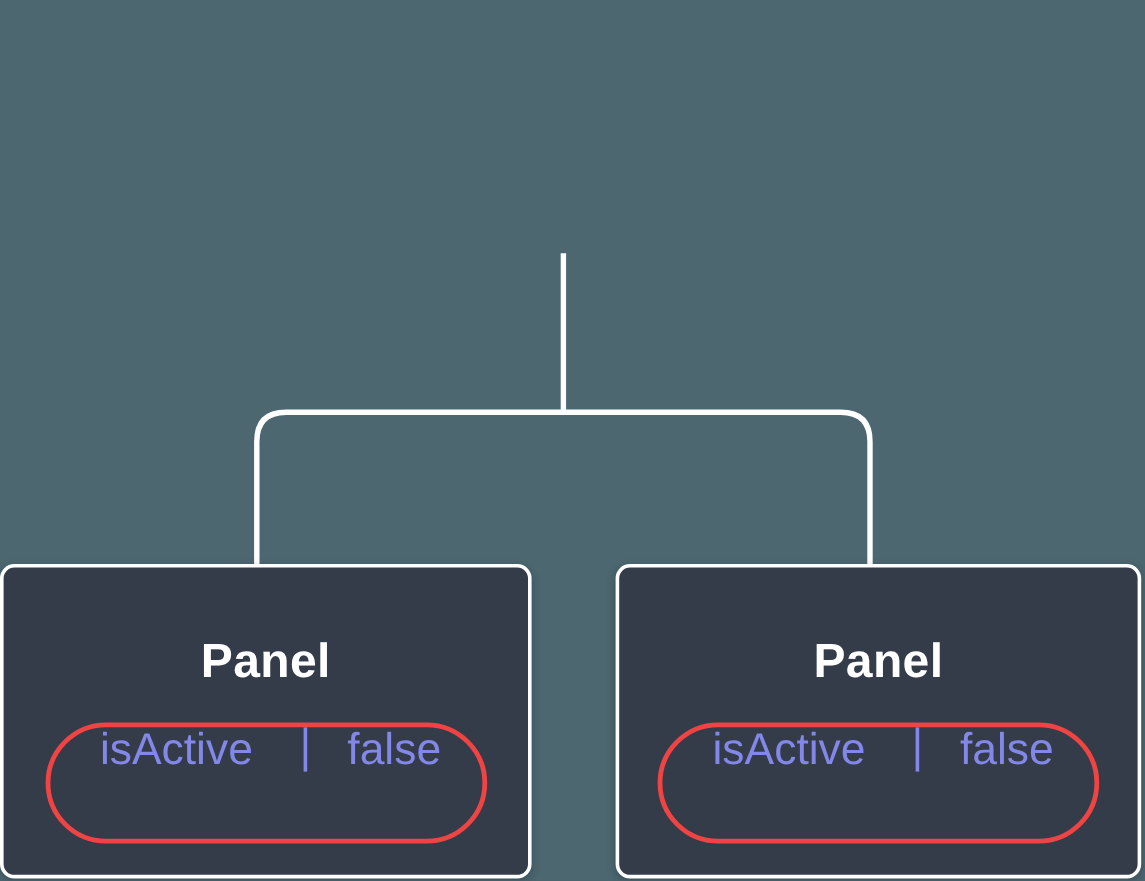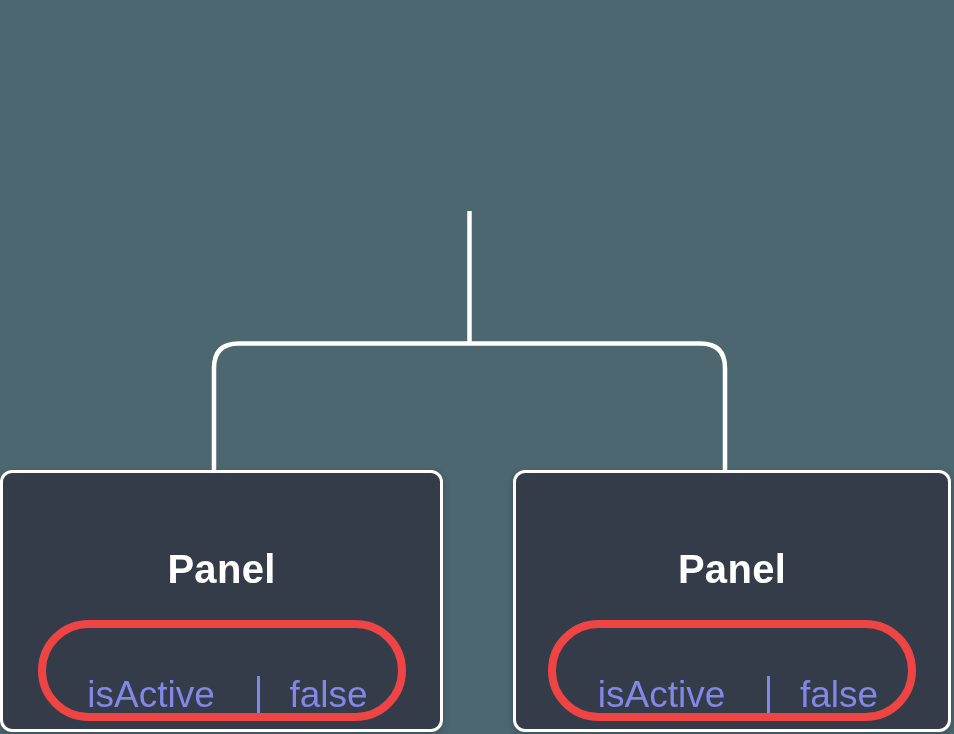--- a/index.html
+++ b/index.html
@@ -61,36 +61,36 @@
   }
   .node-panel-left {
     left: 0px;
     width: 443px;
   }
   .node-panel-right {
     left: 513px;
     width: 438px;
   }
   .panel-label {
-    margin-top: 76px;
+    margin-top: 58px;
     color: #FFFFFF;
     font-size: 40px;
     font-weight: 600;
     letter-spacing: 0.3px;
     line-height: 1;
   }
   .state-pill {
     margin-top: 31px;
     box-sizing: border-box;
     width: 368px;
     height: 101px;
-    border: 8px solid #ef4444;
+    border: 4px solid #ef4444;
     border-radius: 52px;
     display: flex;
-    align-items: flex-end;
+    align-items: flex-start;
     overflow: hidden;
   }
   .state-cell {
     display: flex;
     align-items: center;
     justify-content: center;
     color: #8287E8;
     font-size: 37px;
     font-weight: 400;
     line-height: 1;

